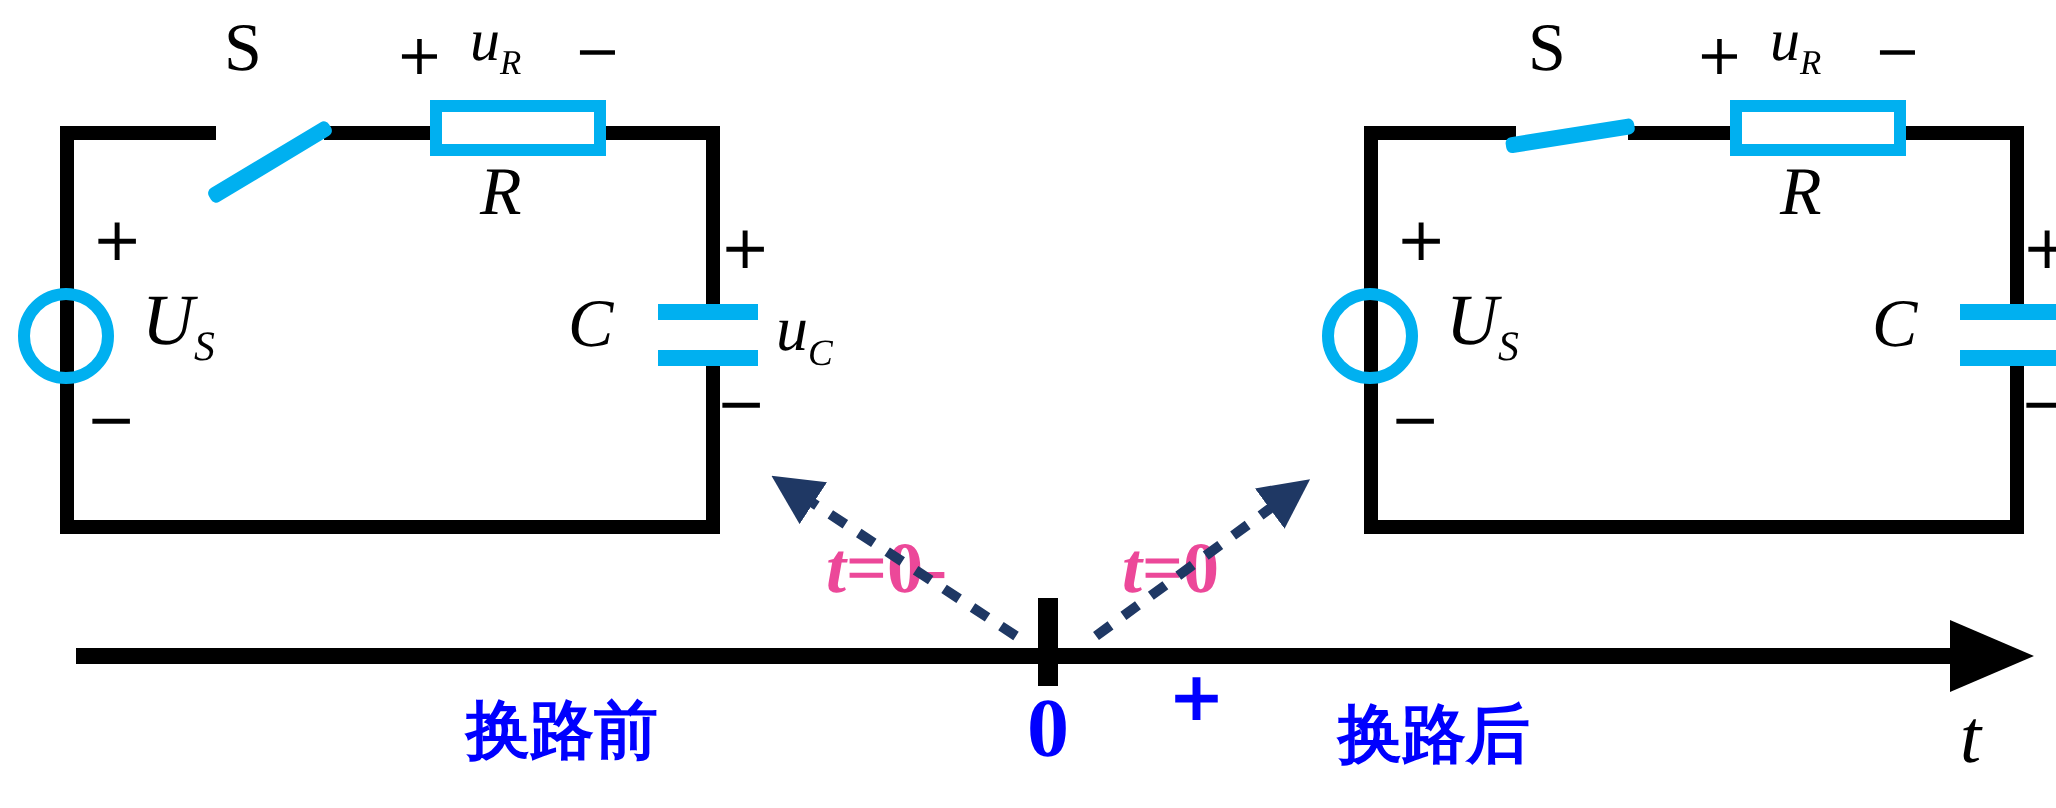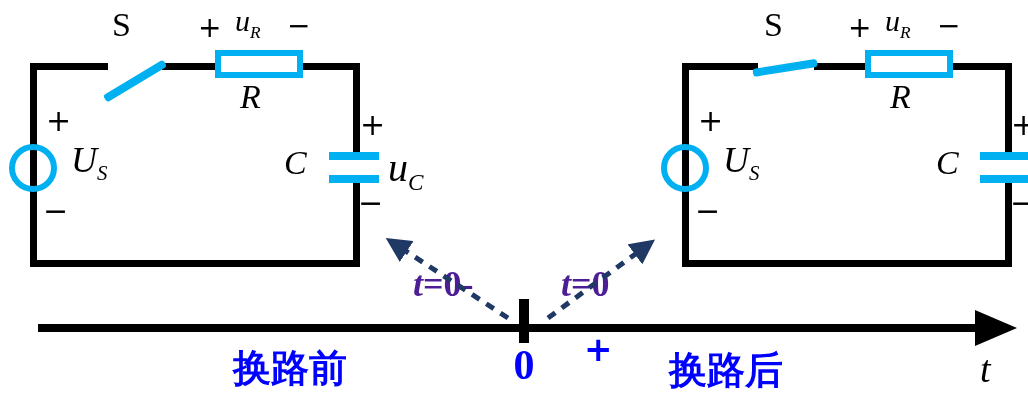--- a/index.html
+++ b/index.html
@@ -13,22 +13,22 @@
   .resistor{position:absolute;width:88px;height:28px;border:6px solid #00B0F0;background:#ffffff;box-sizing:border-box;}
   .capbar{position:absolute;height:8px;background:#00B0F0;}
   .srccircle{position:absolute;width:48px;height:48px;border:6px solid #00B0F0;border-radius:50%;box-sizing:border-box;background:transparent;}
   
   .lbl{position:absolute;color:#000;line-height:1;white-space:nowrap;}
   .ser{font-family:"Liberation Serif",serif;}
   .it{font-style:italic;text-align:right;}
   .sign{font-family:"DejaVu Sans",sans-serif;font-size:28px;}
   sub{font-size:0.58em;font-style:italic;line-height:0;}
   .blue{color:#0000FF;}
-  .cjk{font-family:"DejaVu Sans",sans-serif;font-size:38px;font-weight:bold;}
-  .anno{font-size:36px;font-weight:bold;color:#4c1d95;font-family:"Liberation Serif",serif;}
+  .cjk{font-family:"DejaVu Sans",sans-serif;font-size:32px;font-weight:bold;}
+  .anno{font-size:36px;font-weight:bold;color:#ec4899;font-family:"Liberation Serif",serif;}
   svg.overlay{position:absolute;left:0;top:0;pointer-events:none;}
 </style>
 </head>
 <body>
 
 <div id="canvas">
 
   <div>
 
     <div class="wire" style="left:30px;top:63px;width:78px;height:7px;"></div>
@@ -51,21 +51,21 @@
     <div class="lbl ser" style="left:112px;top:8px;font-size:34px;"><span>S</span></div>
     <div class="lbl sign" style="left:198px;top:14px;">+</div>
     <div class="lbl ser it" style="left:235px;top:6px;font-size:30px;"><span>u</span><sub>R</sub></div>
     <div class="lbl sign" style="left:287px;top:12px;">−</div>
     <div class="lbl ser it" style="left:240px;top:80px;font-size:34px;">R</div>
     <div class="lbl sign" style="left:46px;top:106px;font-size:30px;">+</div>
     <div class="lbl ser it" style="left:71px;top:142px;font-size:36px;"><span>U</span><sub>S</sub></div>
     <div class="lbl sign" style="left:43px;top:196px;font-size:30px;">−</div>
     <div class="lbl ser it" style="left:284px;top:146px;font-size:34px;">C</div>
     <div class="lbl sign" style="left:360px;top:110px;font-size:30px;">+</div>
-    <div class="lbl ser it" style="left:388px;top:148px;font-size:40px;"><span>u</span><sub>C</sub></div>
+    <div class="lbl ser it" style="left:388px;top:148px;font-size:32px;"><span>u</span><sub>C</sub></div>
     <div class="lbl sign" style="left:358px;top:188px;font-size:30px;">−</div>
   </div>
 
   <div>
 
     <div class="wire" style="left:682px;top:63px;width:76px;height:7px;"></div>
     <div class="wire" style="left:814px;top:63px;width:55px;height:7px;"></div>
     <div class="wire" style="left:949px;top:63px;width:63px;height:7px;"></div>
     <div class="wire" style="left:682px;top:63px;width:7px;height:204px;"></div>
     <div class="wire" style="left:682px;top:260px;width:330px;height:7px;"></div>

